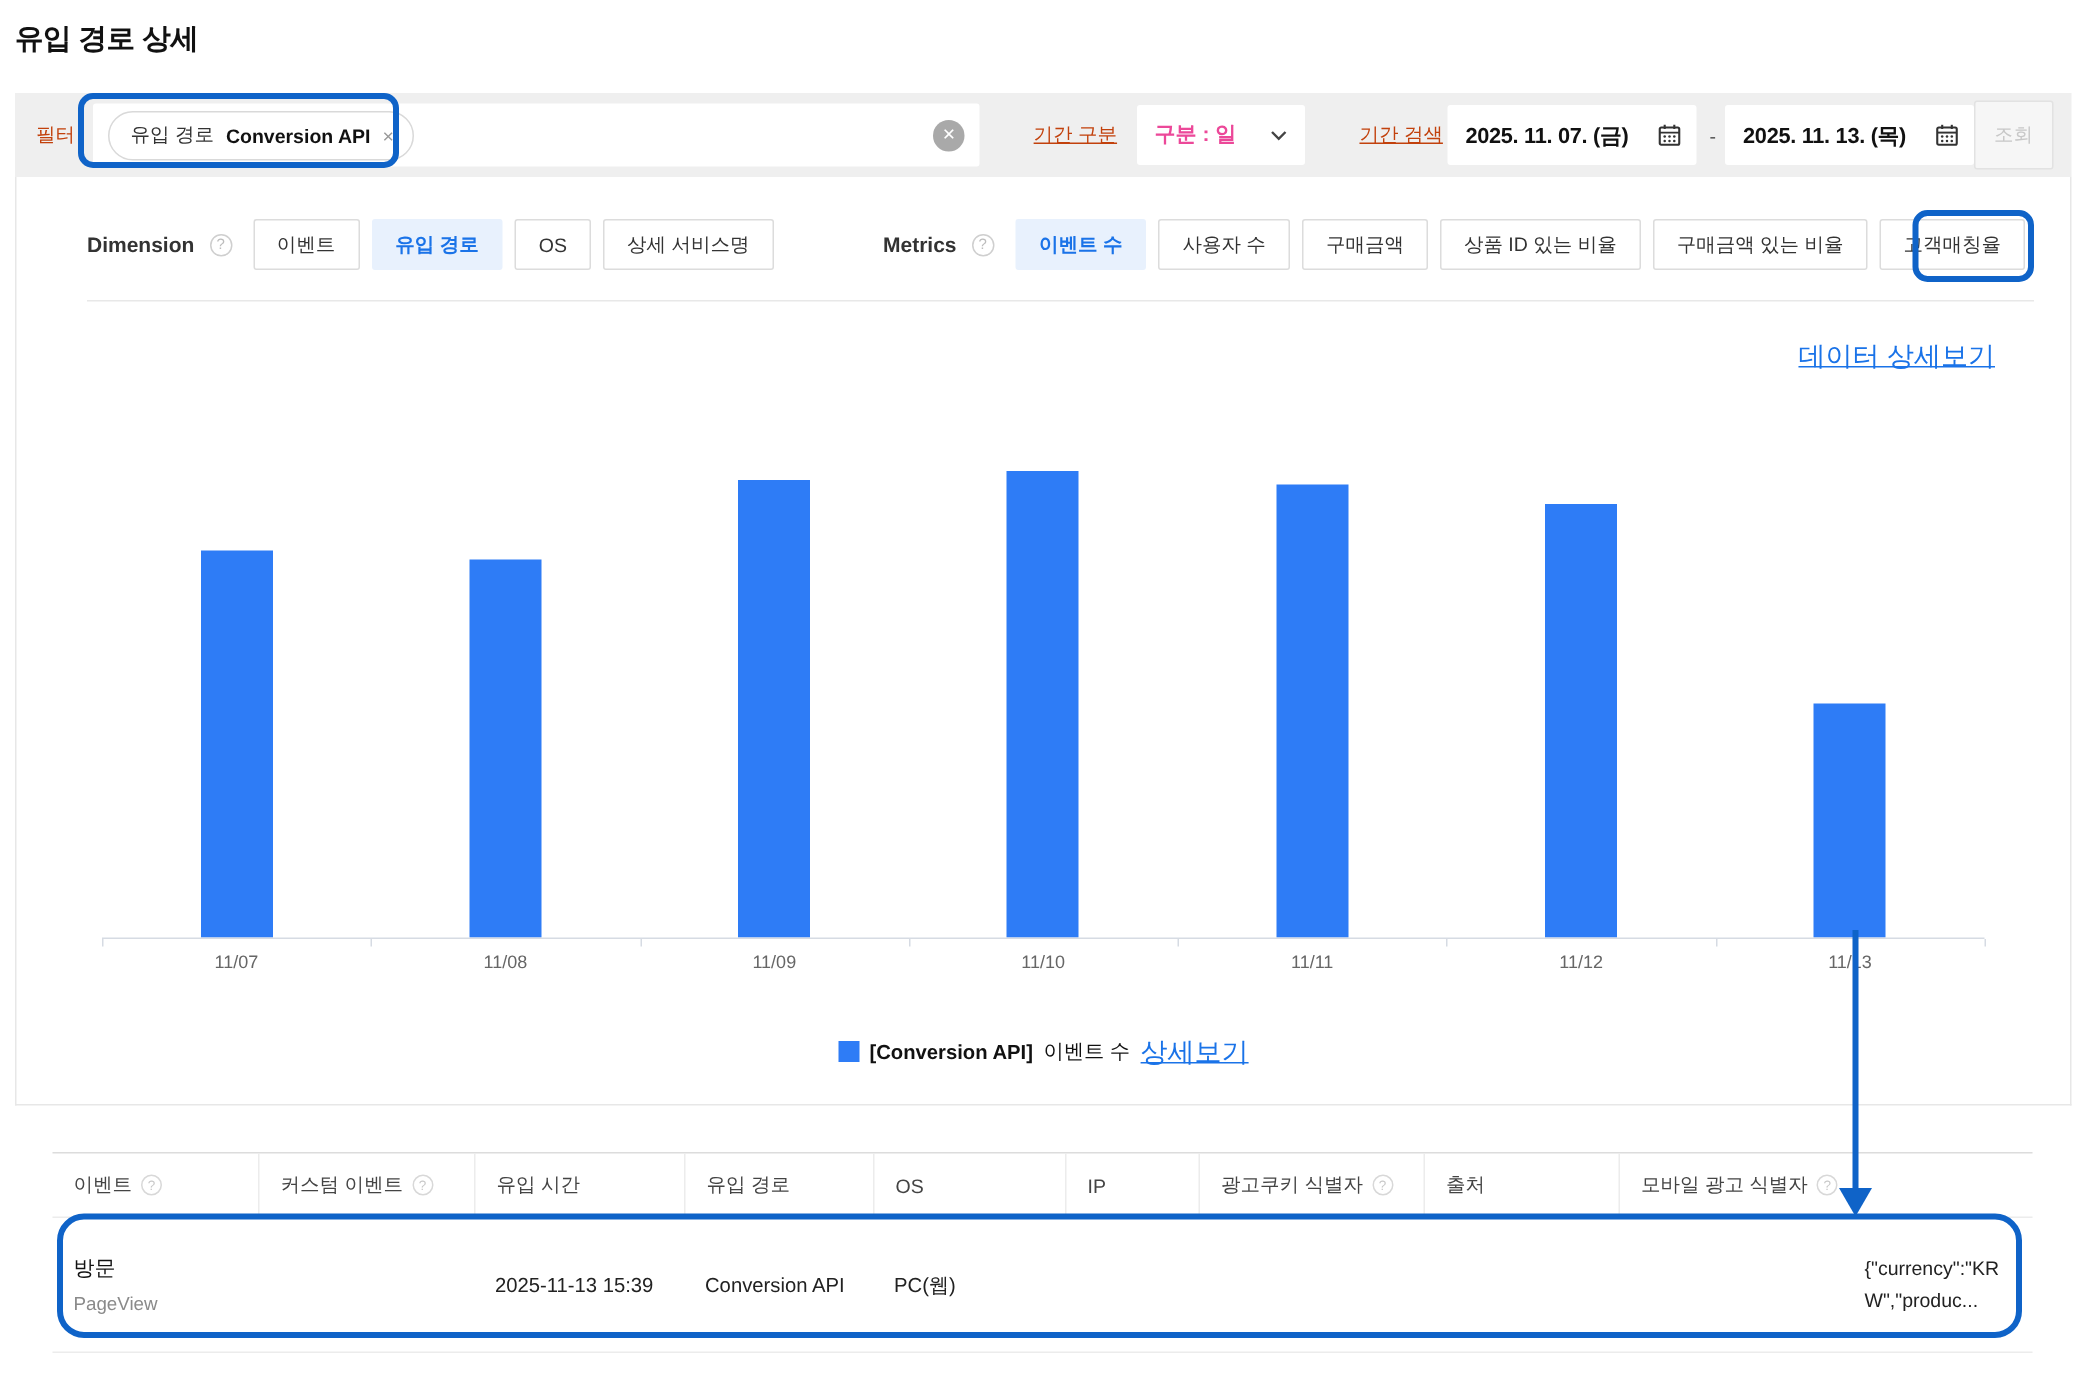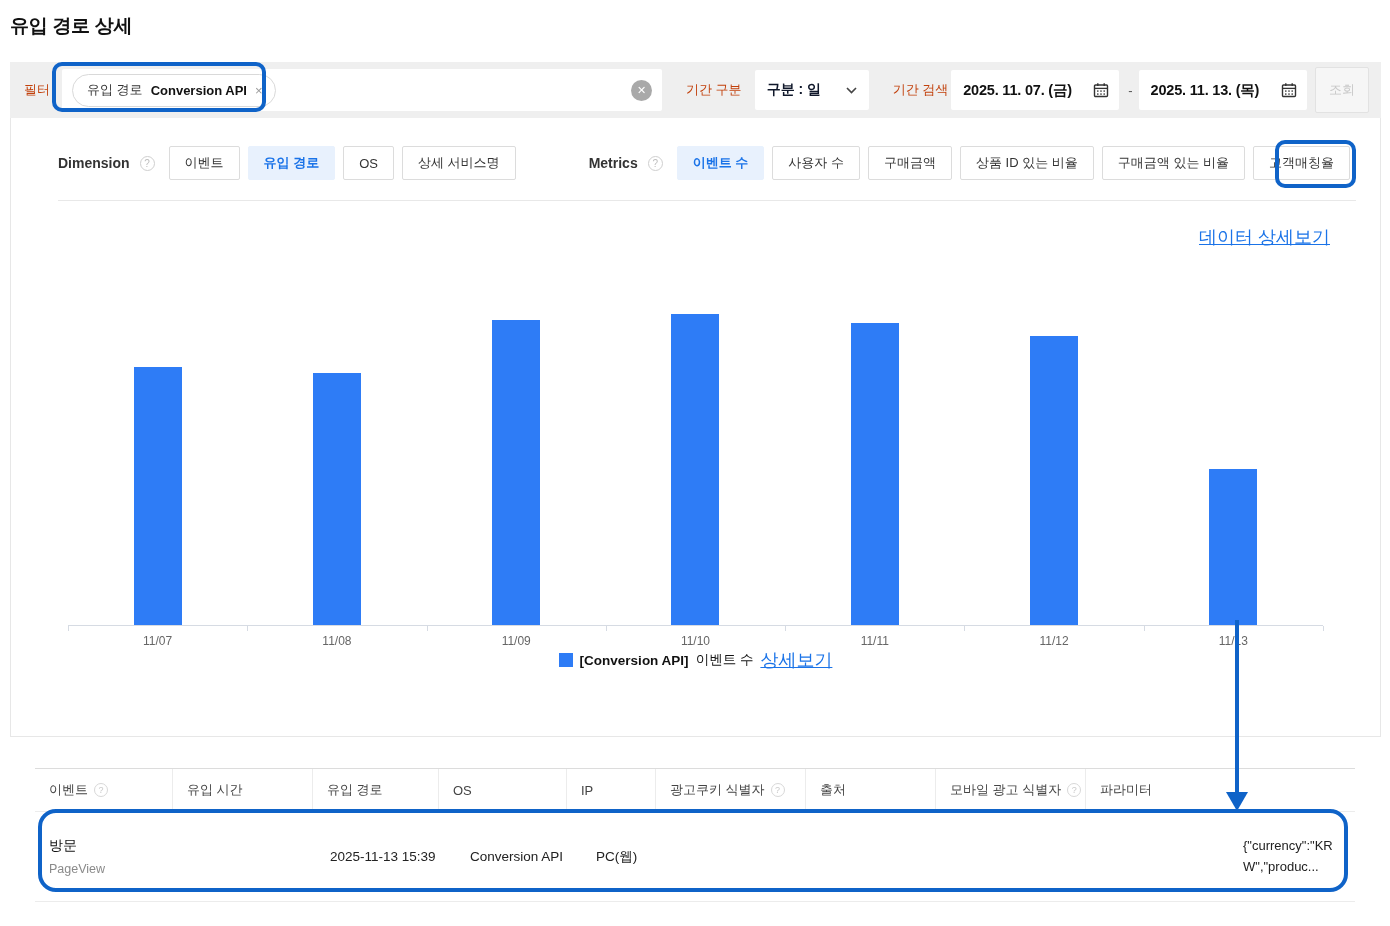--- a/index.html
+++ b/index.html
@@ -14,23 +14,23 @@
   .filter-bar { position:absolute; left:10px; top:62px; width:1371px; height:56px; background:#efefef; display:flex; align-items:center; padding:0 12px 0 14px; }
   .fb-label { font-size:13px; color:#c2410c; flex:0 0 auto; }
   .search-box { margin-left:12px; width:600px; height:42px; background:#fff; display:flex; align-items:center; padding:0 10px; border-radius:2px; }
   .chip { display:inline-flex; align-items:center; gap:8px; height:33px; padding:0 12px 0 14px; border:1px solid #d9d9d9; border-radius:17px; background:#fff; font-size:13px; cursor:default; }
   .chip .c-dim { color:#333; }
   .chip .c-val { color:#111; font-weight:bold; }
   .chip .close-icon { color:#9a9a9a; font-size:13px; line-height:1; cursor:pointer; }
   .chip .close-icon::after { content:"\00d7"; }
   .clear-btn { margin-left:auto; width:21px; height:21px; border:none; border-radius:50%; background:#a9a9a9; color:#fff; font-size:11px; line-height:1; display:flex; align-items:center; justify-content:center; cursor:pointer; }
   .clear-btn::after { content:"\2715"; }
-  .fb-label.gap { margin-left:24px; }
+  .fb-label.gap { margin-left:36px;text-decoration:underline; }
   .select-box { margin-left:13px; width:114px; height:40px; background:#fff; display:flex; align-items:center; justify-content:space-between; padding:0 12px; border-radius:2px; cursor:pointer; }
-  .select-box .sel-val { font-size:14px; font-weight:600; color:#0f172a; }
+  .select-box .sel-val { font-size:14px; font-weight:600; color:#ec4899; }
   .date-box { margin-left:3px; width:168px; height:40px; background:#fff; display:flex; align-items:center; justify-content:space-between; padding:0 10px 0 12px; border-radius:2px; cursor:pointer; }
   .date-box .date-val { font-size:14.5px; font-weight:bold; color:#111; letter-spacing:-0.2px; }
   .date-dash { margin:0 3px 0 9px; color:#555; font-size:13px; }
   .date-box.second { margin-left:3px; }
   .search-btn { margin-left:auto; width:54px; height:46px; background:#f6f6f6; border:1px solid #e2e2e2; color:#c8c8c8; font-size:13px; border-radius:2px; cursor:pointer; }
 
   
   .card { position:absolute; left:10px; top:118px; width:1371px; height:619px; background:#fff; border-left:1px solid #e7e7e7; border-right:1px solid #e7e7e7; border-bottom:1px solid #e7e7e7; }
   .toolbar { display:flex; justify-content:space-between; align-items:center; padding:28px 30px 0 47px; }
   .tb-group { display:flex; align-items:center; gap:8px; }
@@ -45,21 +45,21 @@
 
   
   .chart { margin:65px 57px 0 57px; }
   .bars { display:flex; height:311px; align-items:flex-end; }
   .slot { flex:1; display:flex; justify-content:center; }
   .bar { width:48px; background:#2e7cf6; }
   .axis { position:relative; border-top:1px solid #d6dbe3; }
   .tick { position:absolute; top:0; width:1px; height:5px; background:#d6dbe3; }
   .xlabels { display:flex; margin-top:8px; }
   .xlabel { flex:1; text-align:center; font-size:12px; color:#666; }
-  .legend { display:flex; align-items:center; justify-content:center; gap:7px; font-size:13.5px; }
+  .legend { margin-top:41px; display:flex; align-items:center; justify-content:center; gap:7px; font-size:13.5px; }
   .swatch { width:14px; height:14px; background:#2e7cf6; display:inline-block; }
   .lg-name { font-weight:bold; color:#111; }
   .lg-metric { color:#111; }
 
   
   .table-section { position:absolute; left:35px; top:768px; width:1320px; }
   .thead { display:flex; border-top:1px solid #dcdcdc; border-bottom:1px solid #ececec; height:44px; }
   .th { display:flex; align-items:center; gap:6px; padding-left:14px; font-size:13px; color:#444; border-left:1px solid #ececec; }
   .th:first-child { border-left:none; }
   .th .help-icon { width:14px; height:14px; border-color:#d8d8d8; color:#c9c9c9; font-size:9px; }
@@ -230,20 +230,24 @@
       <a class="text-link">상세보기</a>
     </div>
   </div>
 
   <div class="table-section">
     <div class="thead" id="table-header">
         <div class="th" style="width: 137px;">
           <span>이벤트</span>
           <span class="help-icon"></span>
         </div>
+        <div class="th" style="width: 144px;">
+          <span>커스텀 이벤트</span>
+          <span class="help-icon"></span>
+        </div>
         <div class="th" style="width: 140px;">
           <span>유입 시간</span>
         </div>
         <div class="th" style="width: 126px;">
           <span>유입 경로</span>
         </div>
         <div class="th" style="width: 128px;">
           <span>OS</span>
         </div>
         <div class="th" style="width: 89px;">
@@ -252,23 +256,20 @@
         <div class="th" style="width: 150px;">
           <span>광고쿠키 식별자</span>
           <span class="help-icon"></span>
         </div>
         <div class="th" style="width: 130px;">
           <span>출처</span>
         </div>
         <div class="th" style="width: 150px;">
           <span>모바일 광고 식별자</span>
           <span class="help-icon"></span>
-        </div>
-        <div class="th" style="width: 126px;">
-          <span>파라미터</span>
         </div>
       </div>
     <div class="trow" id="table-row">
         <div class="td ev" style="width: 137px;">
           <div class="ev-main">방문</div>
           <div class="ev-sub">PageView</div>
         </div>
         <div class="td" style="width: 144px;"></div>
         <div class="td" style="width: 140px;">2025-11-13 15:39</div>
         <div class="td" style="width: 126px;">Conversion API</div>

